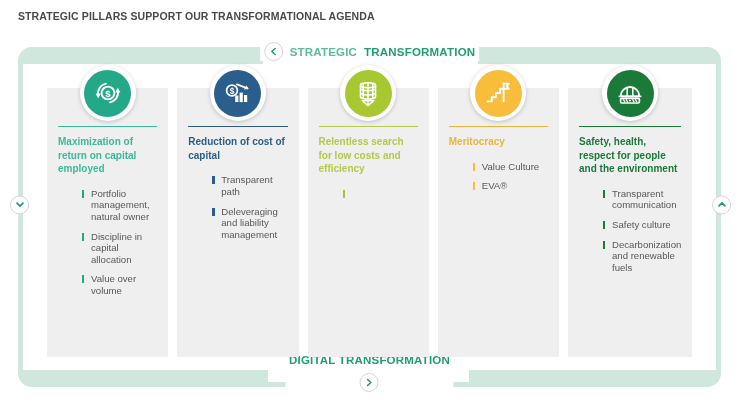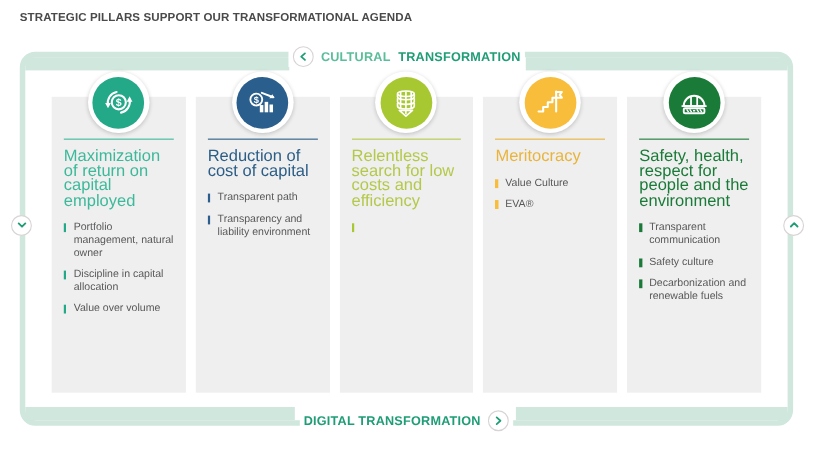--- a/index.html
+++ b/index.html
@@ -71,20 +71,21 @@
   }
   .label-top {
     top: -10px;
     left: 50%;
     transform: translateX(-50%);
   }
   .label-bottom {
     bottom: -10px;
     left: 50%;
     transform: translateX(-50%);
+    flex-direction: column;
   }
   .banner-text {
     font-size: 11.5px;
     font-weight: bold;
     letter-spacing: .2px;
   }
   .txt-cultural { color: #5bbd9a; }
   .txt-transformation { color: #1f9d76; }
   .txt-digital { color: #1f9d76; }
 
@@ -161,39 +162,40 @@
   }
   .medallion-inner svg { display: block; }
 
   
   .divider {
     width: 100%;
     height: 1.4px;
     margin: 2px 0 8px;
   }
   .card-heading {
-    font-size: 15px;
+    font-size: 10px;
     line-height: 13.5px;
-    font-weight: normal;
+    font-weight: bold;
     margin: 0 0 12px;
   }
 
   
   .bullets {
     list-style: none;
     margin: 0;
     padding: 0;
   }
   .bullets li {
     position: relative;
     padding-left: 9px;
     margin-bottom: 8px;
     font-size: 9.6px;
     line-height: 11.6px;
     color: #58585a;
+    margin-left: 24px;
   }
   .bullets li .bull {
     position: absolute;
     left: 0;
     top: 2px;
     width: 2.4px;
     height: 8px;
   }
 </style>
 </head>
@@ -205,21 +207,21 @@
 
   <div class="banner banner-top-left"></div>
   <div class="banner banner-top-right"></div>
 
   <div class="banner-label label-top">
     <span class="chev-btn">
       <svg width="9" height="9" viewBox="0 0 9 9" aria-hidden="true">
         <polyline points="6,1.5 2.6,4.5 6,7.5" fill="none" stroke="#1f9d76" stroke-width="1.6" stroke-linecap="round" stroke-linejoin="round"></polyline>
       </svg>
     </span>
-    <span class="banner-text txt-cultural">CULTURAL</span>
+    <span class="banner-text txt-cultural">STRATEGIC</span>
       <span class="banner-text txt-transformation">TRANSFORMATION</span>
   </div>
 
   <div class="banner-bottom bb-left"></div>
   <div class="banner-bottom bb-right"></div>
 
   <div class="banner-label label-bottom">
     <span class="banner-text txt-digital">DIGITAL TRANSFORMATION</span>
     <span class="chev-btn">
       <svg width="9" height="9" viewBox="0 0 9 9" aria-hidden="true">
@@ -265,21 +267,21 @@
             <rect x="22" y="18" width="3.2" height="7.1" fill="#ffffff"></rect>
             <path d="M15 7.4 L25.4 11.4" fill="none" stroke="#ffffff" stroke-width="1.8" stroke-linecap="round"></path>
             <polygon points="26.6,12 21.8,12.4 24.6,8.6" fill="#ffffff"></polygon>
           </svg>
         </div>
       </div>
       <div class="divider" style="background:#2b5d86;"></div>
       <div class="card-heading" style="color:#2b5d86;">Reduction of cost of capital</div>
       <ul class="bullets">
         <li><span class="bull" style="background:#2a5e8c;"></span><span>Transparent path</span></li>
-        <li><span class="bull" style="background:#2a5e8c;"></span><span>Transparency and liability environment</span></li>
+        <li><span class="bull" style="background:#2a5e8c;"></span><span>Deleveraging and liability management</span></li>
       </ul>
     </div>
 
     <div class="card">
       <div class="medallion">
         <div class="medallion-inner" style="background:#a8c832;">
           <svg width="32" height="32" viewBox="0 0 32 32">
             <g fill="none" stroke="#ffffff" stroke-width="1.5">
               <ellipse cx="16" cy="8.2" rx="7.6" ry="2.5"></ellipse>
               <path d="M8.4 8.2 v3 a7.6 2.5 0 0 0 15.2 0 v-3"></path>

